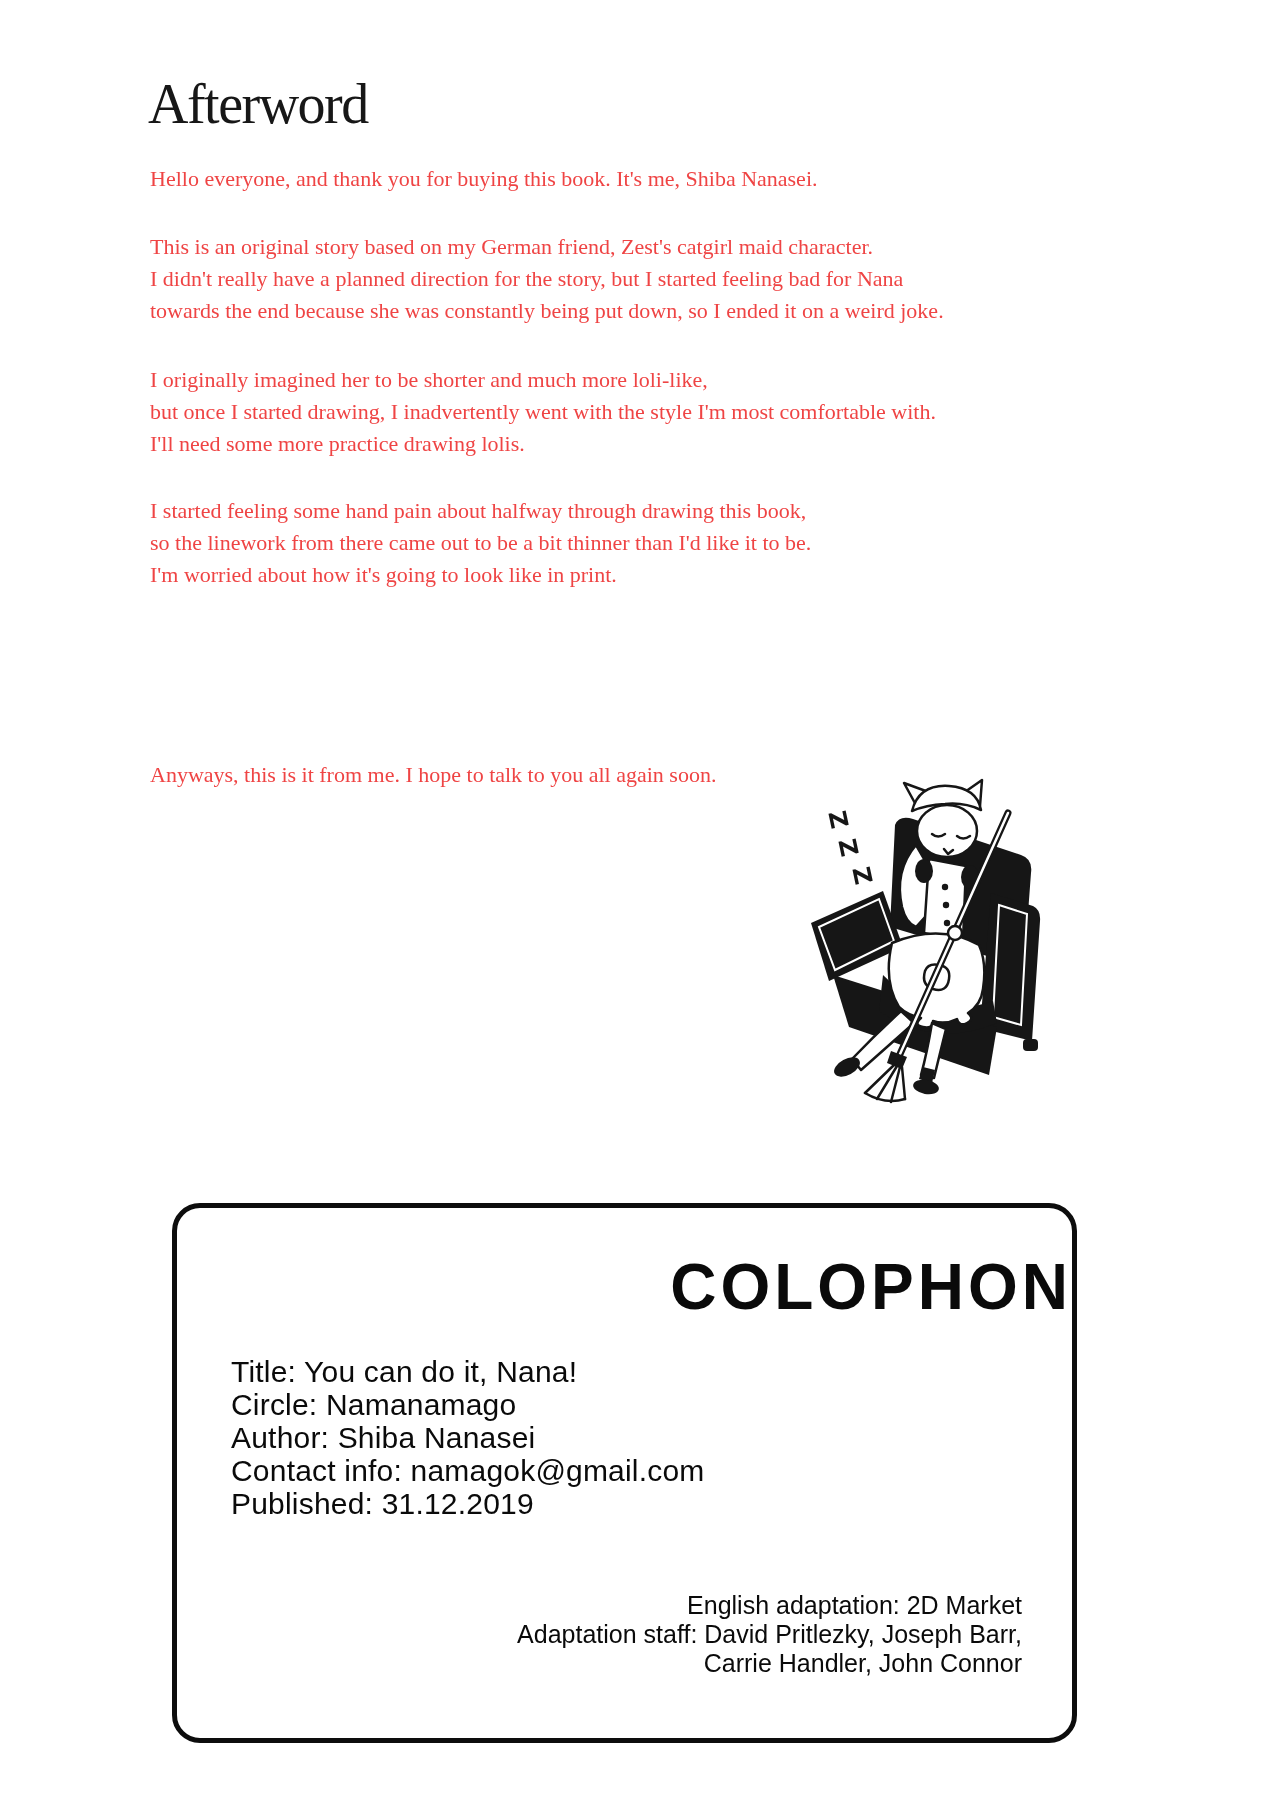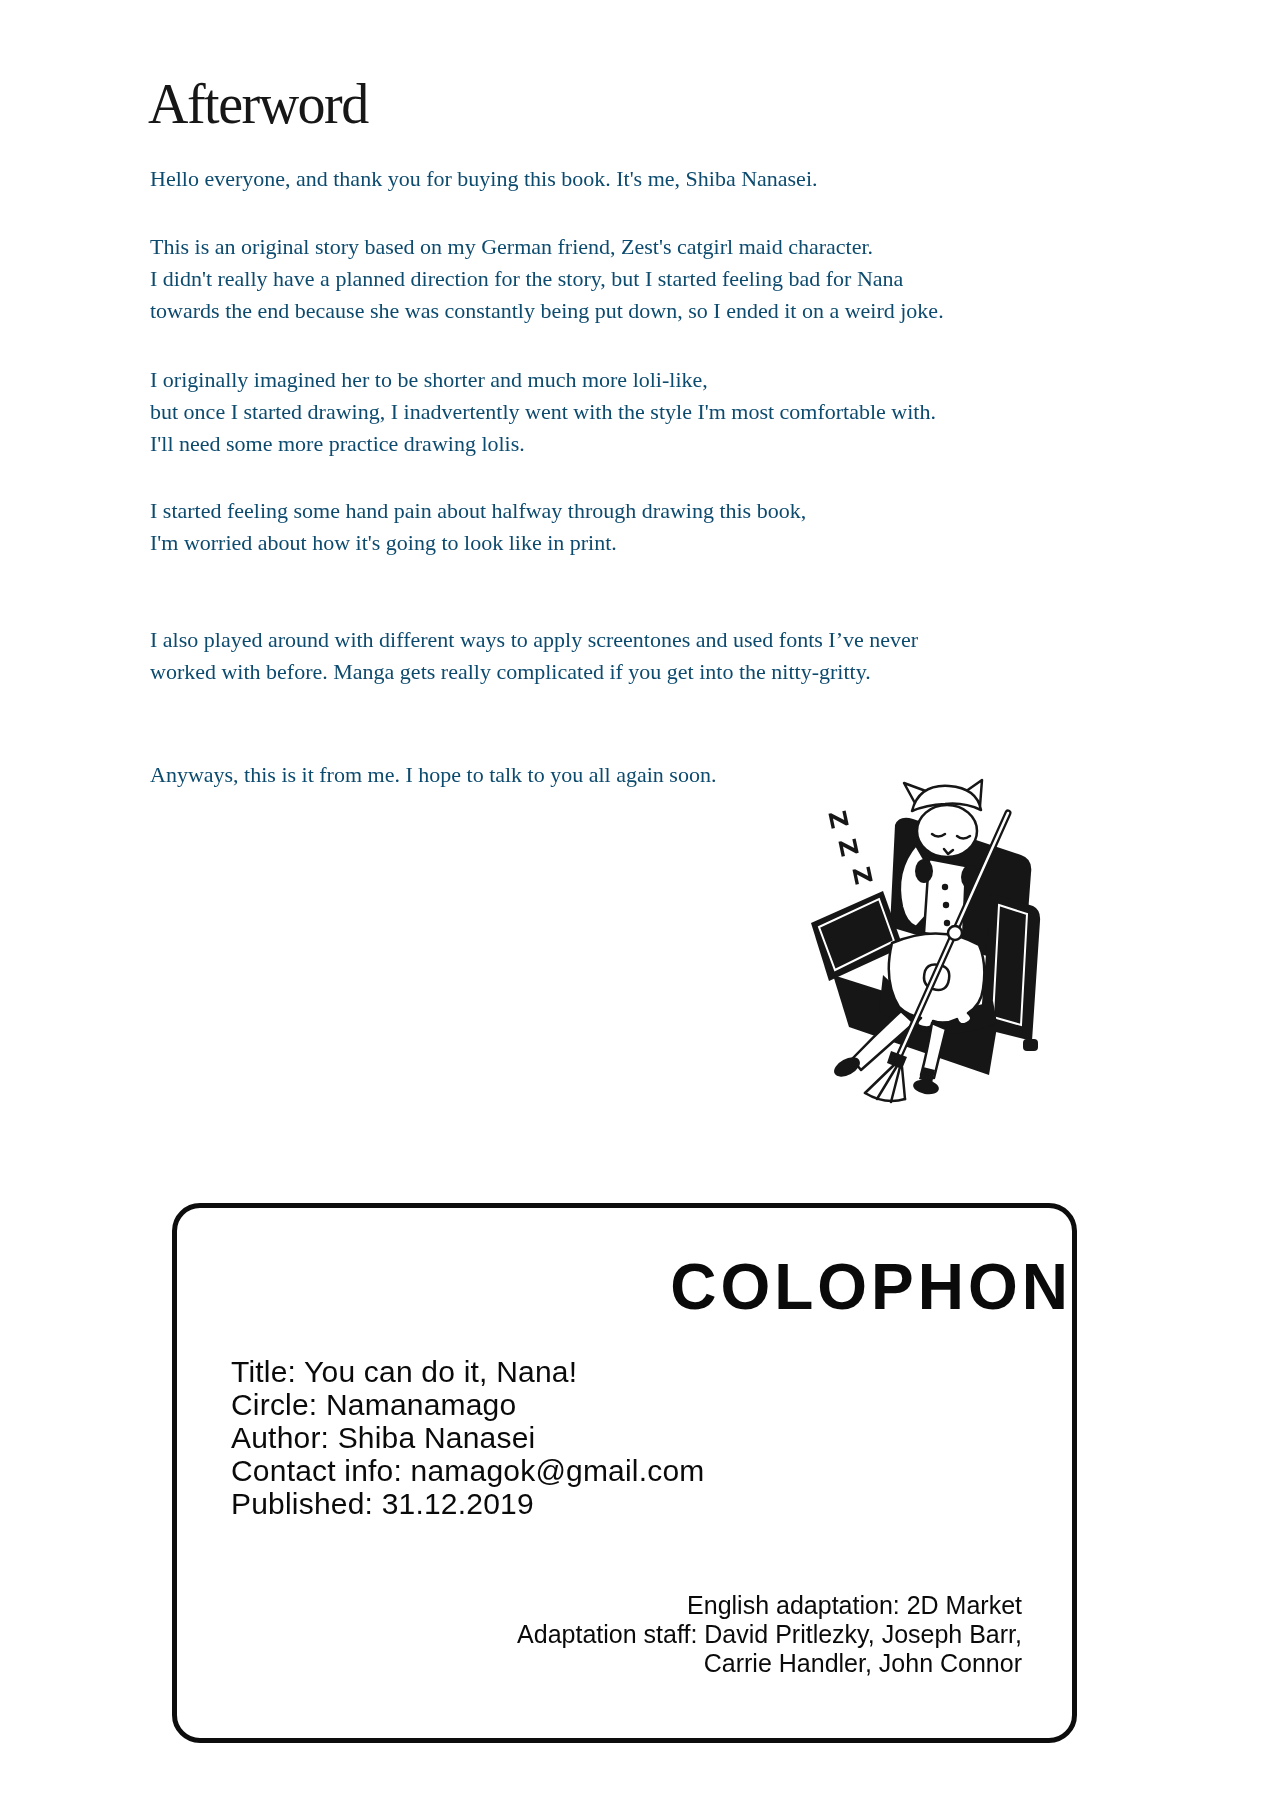--- a/index.html
+++ b/index.html
@@ -20,21 +20,21 @@
     letter-spacing: -1.5px;
     font-weight: 400;
     color: #171717;
     white-space: nowrap;
   }
   .para {
     position: absolute;
     left: 150px;
     font-size: 22px;
     line-height: 32px;
-    color: #0c4a6e;
+    color: #ef4444;
   }
   .para .line { white-space: nowrap; }
   .p1 { top: 163px; }
   .p2 { top: 231px; }
   .p3 { top: 364px; }
   .p4 { top: 495px; }
   .p5 { top: 624px; }
   .p6 { top: 759px; }
 
   .illustration {
@@ -117,27 +117,24 @@
   </div>
 
   <div class="para p2">
     <div class="line">This is an original story based on my German friend, Zest's catgirl maid character.</div>
     <div class="line">I didn't really have a planned direction for the story, but I started feeling bad for Nana</div>
     <div class="line">towards the end because she was constantly being put down, so I ended it on a weird joke.</div>
   </div>
 
   <div class="para p4">
     <div class="line">I started feeling some hand pain about halfway through drawing this book,</div>
+    <div class="line">so the linework from there came out to be a bit thinner than I'd like it to be.</div>
     <div class="line">I'm worried about how it's going to look like in print.</div>
   </div>
 
-  <div class="para p5">
-    <div class="line">I also played around with different ways to apply screentones and used fonts I’ve never</div>
-    <div class="line">worked with before. Manga gets really complicated if you get into the nitty-gritty.</div>
-  </div>
 
   <div class="para p6">
     <div class="line">Anyways, this is it from me. I hope to talk to you all again soon.</div>
   </div>
 
   <svg class="illustration" viewBox="0 0 250 330">
 
     <text class="zzz" x="38" y="48" transform="rotate(78 42 40)">Z</text>
     <text class="zzz" x="48" y="76" transform="rotate(78 52 68)">Z</text>
     <text class="zzz" x="62" y="104" transform="rotate(78 66 96)">Z</text>

